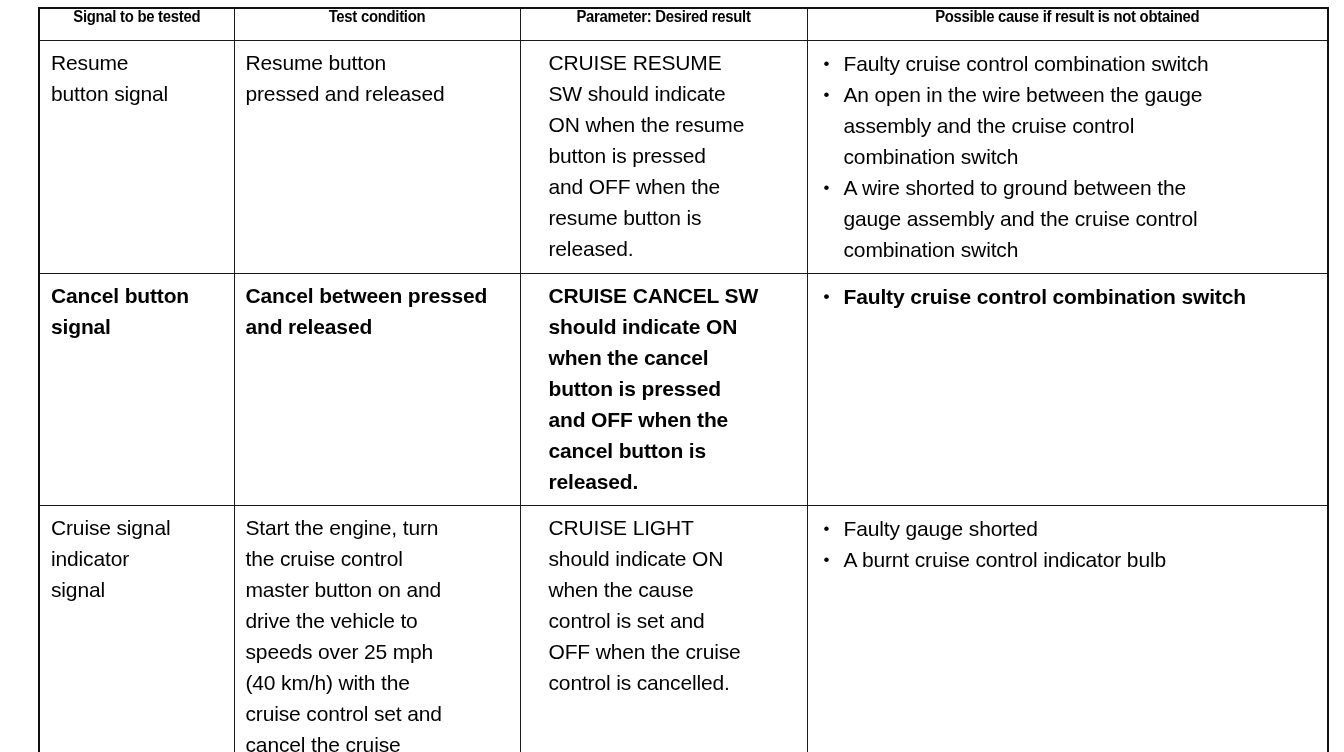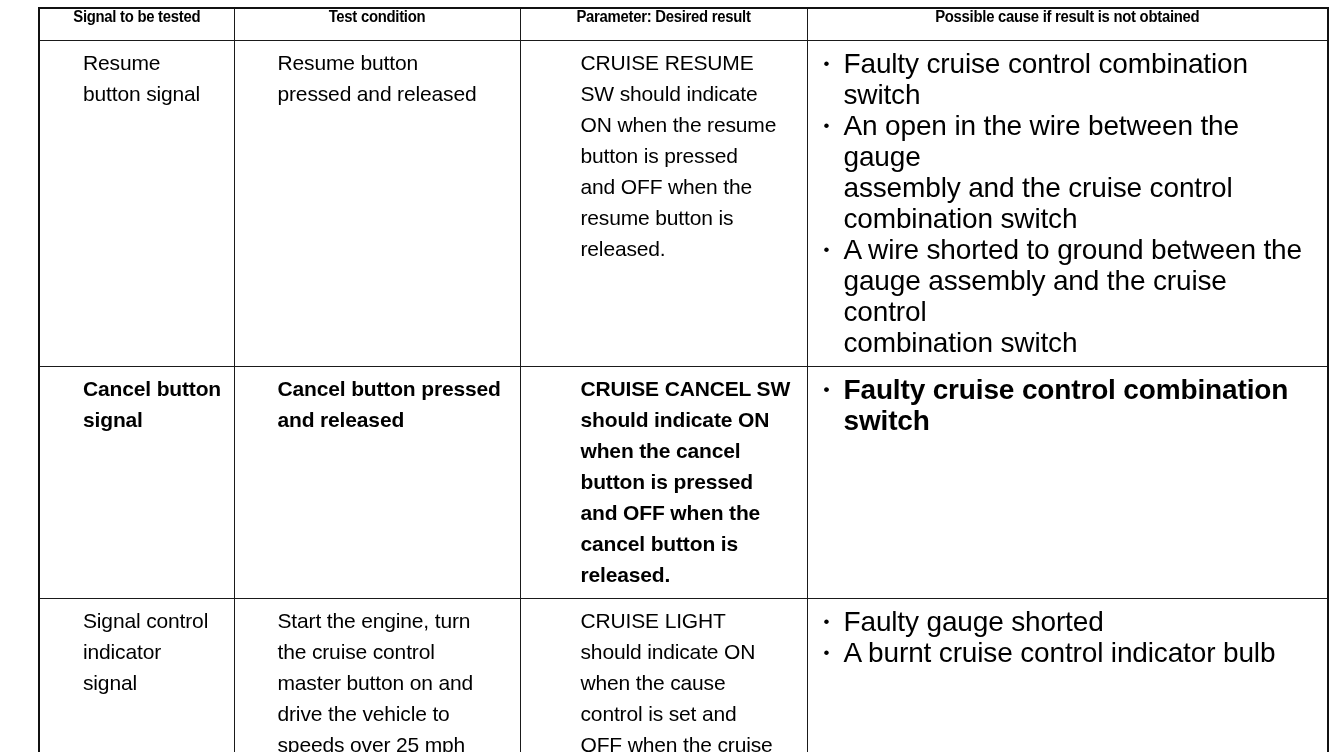--- a/index.html
+++ b/index.html
@@ -81,32 +81,31 @@
     white-space: nowrap;
   }
 
   
   .cell-text {
     font-size: 21px;
     line-height: 31px;
     padding: 6px 10px 8px 10px;
     letter-spacing: -0.15px;
     white-space: pre-line;
-    margin-left: 32px;
   }
   .cell-c1 .cell-text { padding-left: 11px; }
   .cell-c2 .cell-text { padding-left: 11px; }
   .cell-c3 .cell-text { padding-left: 28px; }
 
   
   .bullet-list {
     list-style: none;
     margin: 0;
     padding: 7px 10px 8px 14px;
-    font-size: 28px;
+    font-size: 21px;
     line-height: 31px;
     letter-spacing: -0.15px;
   }
   .bullet-list li {
     position: relative;
     padding-left: 22px;
     white-space: pre-line;
   }
   .bullet-list li::before {
     content: "\2022";
@@ -184,42 +183,42 @@
           </ul>
         </td>
       </tr>
 
       <tr class="row-2">
         <td class="cell-c1">
           <div class="cell-text">Cancel button
 signal</div>
         </td>
         <td class="cell-c2">
-          <div class="cell-text">Cancel button pressed
+          <div class="cell-text">Cancel between pressed
 and released</div>
         </td>
         <td class="cell-c3">
           <div class="cell-text">CRUISE CANCEL SW
 should indicate ON
 when the cancel
 button is pressed
 and OFF when the
 cancel button is
 released.</div>
         </td>
         <td class="cell-c4">
           <ul class="bullet-list">
             <li>Faulty cruise control combination switch</li>
           </ul>
         </td>
       </tr>
 
       <tr class="row-3">
         <td class="cell-c1">
-          <div class="cell-text">Signal control
+          <div class="cell-text">Cruise signal
 indicator
 signal</div>
         </td>
         <td class="cell-c2">
           <div class="cell-text">Start the engine, turn
 the cruise control
 master button on and
 drive the vehicle to
 speeds over 25 mph
 (40 km/h) with the

